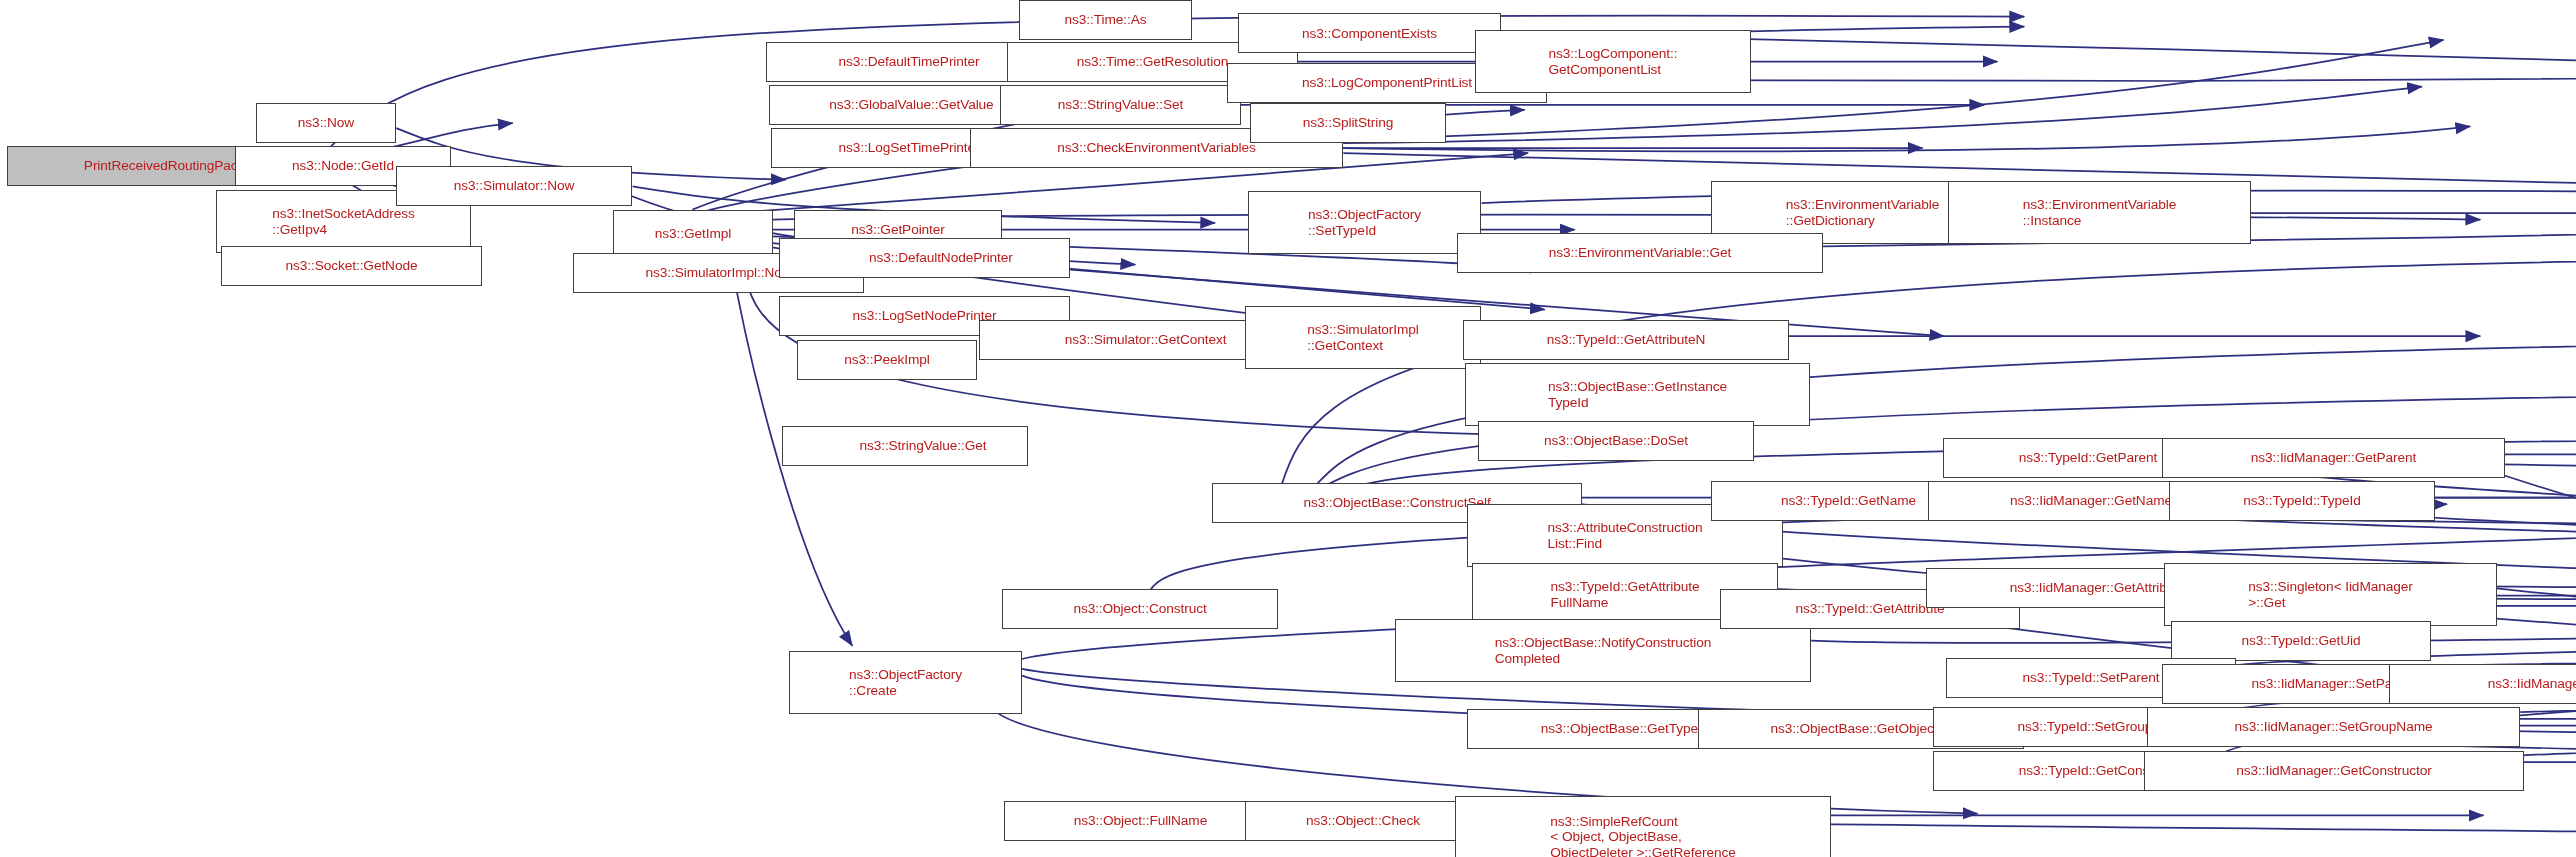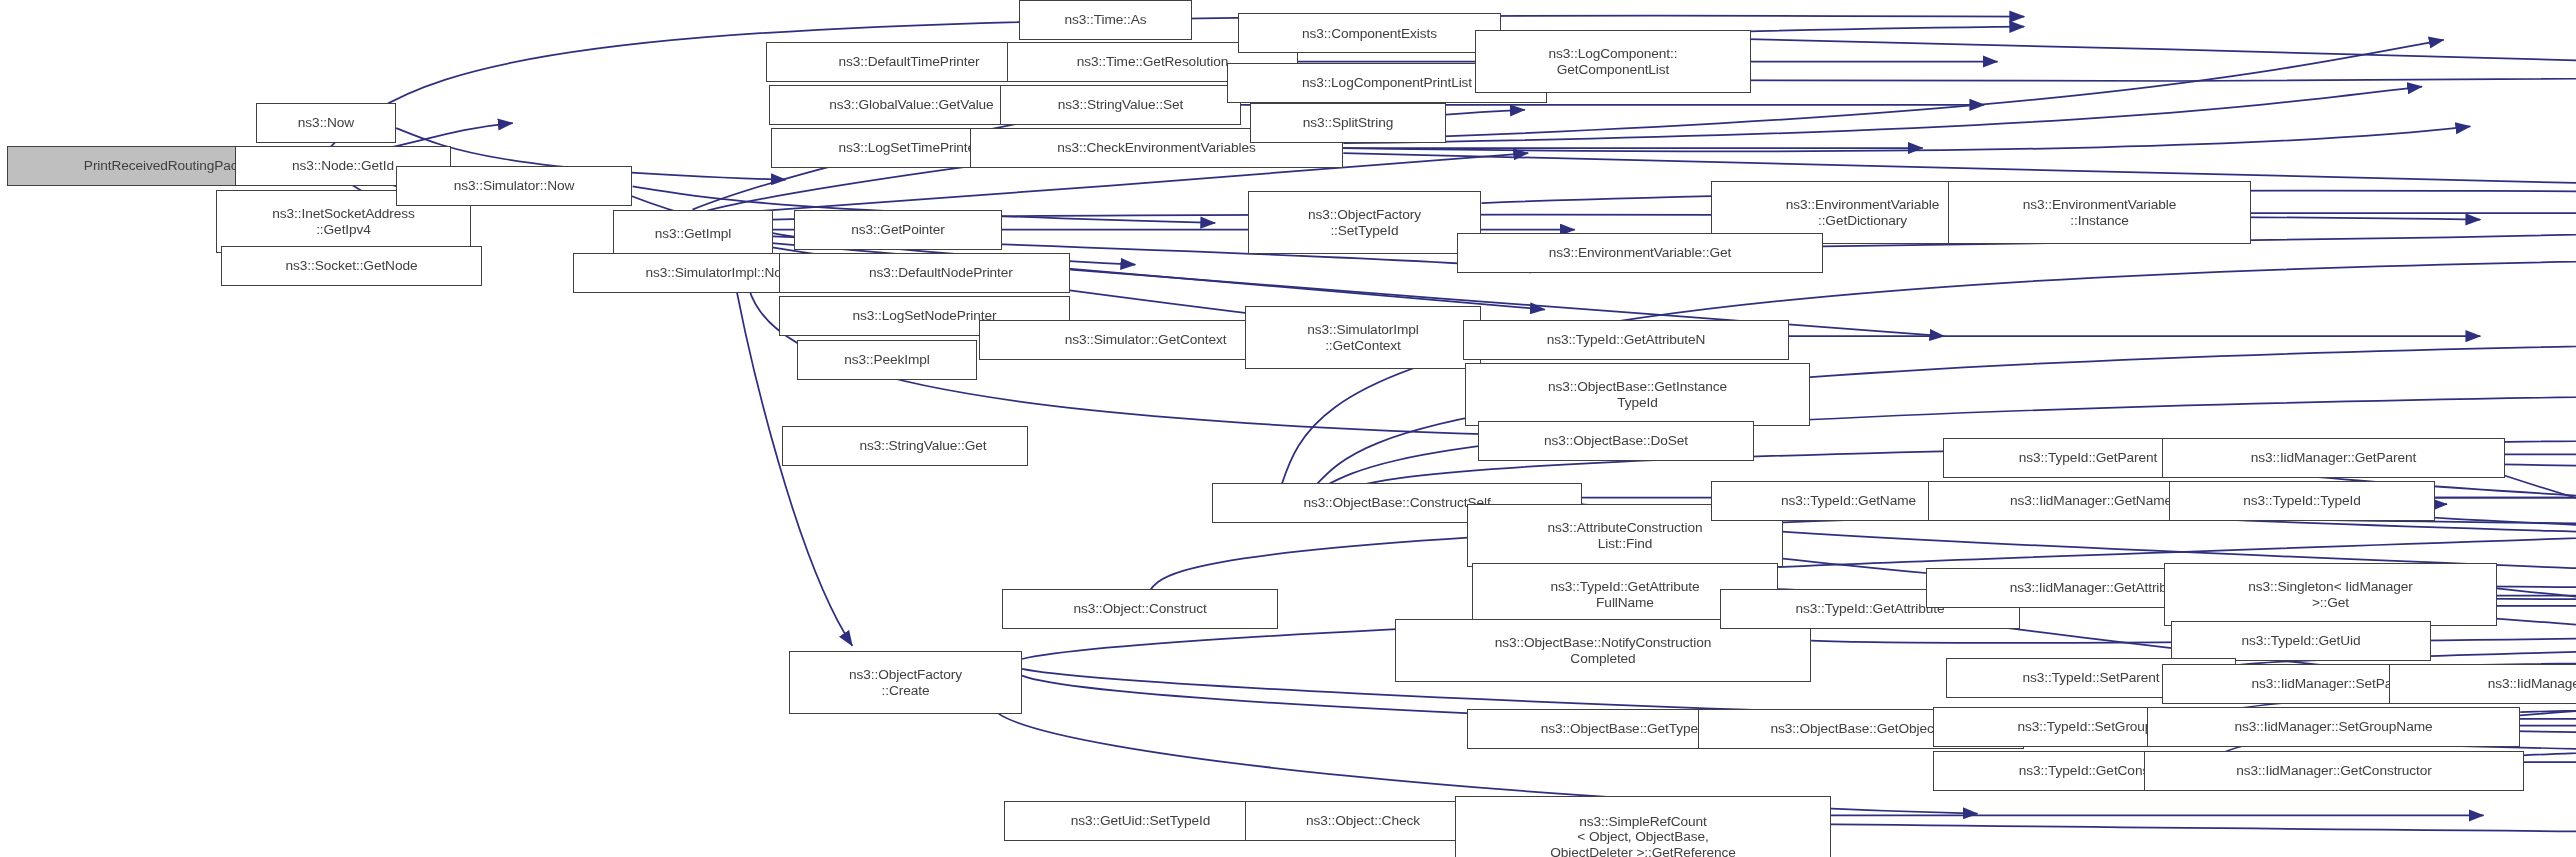--- a/index.html
+++ b/index.html
@@ -20,25 +20,24 @@
     left: 0; top: 0;
     width: 2576px;
     height: 857px;
     pointer-events: none;
   }
   .node {
     position: absolute;
     box-sizing: border-box;
     border: 1.3px solid #404040;
     background: #ffffff;
-    color: #404040;
+    color: #b91c1c;
     display: flex;
     align-items: center;
     justify-content: center;
-    text-align: center;
     line-height: 1.12;
     font-size: 13.7px;
     letter-spacing: -0.1px;
     white-space: pre-line;
     padding: 0 4.2px;
     cursor: pointer;
   }
   .node.root {
     background: #bfbfbf;
     border-color: #404040;
@@ -154,21 +153,21 @@
 GetComponentList</span></div>
       <div class="node" style="left: 1250px; top: 103px; width: 196px; height: 40px;"><span>ns3::SplitString</span></div>
       <div class="node" style="left: 1248px; top: 191px; width: 233px; height: 63px;"><span>ns3::ObjectFactory
 ::SetTypeId</span></div>
       <div class="node" style="left: 1711px; top: 181px; width: 303px; height: 63px;"><span>ns3::EnvironmentVariable
 ::GetDictionary</span></div>
       <div class="node" style="left: 1936px; top: 181px; width: 303px; height: 63px; margin-left: 12px;"><span>ns3::EnvironmentVariable
 ::Instance</span></div>
       <div class="node" style="left: 1457px; top: 233px; width: 366px; height: 40px;"><span>ns3::EnvironmentVariable::Get</span></div>
       <div class="node" style="left: 794px; top: 210px; width: 208px; height: 40px;"><span>ns3::GetPointer</span></div>
-      <div class="node" style="left: 779px; top: 253px; width: 291px; height: 40px; padding-left: 37px;"><span>ns3::DefaultNodePrinter</span></div>
+      <div class="node" style="left: 779px; top: 238px; width: 291px; height: 40px; padding-left: 37px;"><span>ns3::DefaultNodePrinter</span></div>
       <div class="node" style="left: 779px; top: 296px; width: 291px; height: 40px;"><span>ns3::LogSetNodePrinter</span></div>
       <div class="node" style="left: 797px; top: 340px; width: 180px; height: 40px;"><span>ns3::PeekImpl</span></div>
       <div class="node" style="left: 979px; top: 320px; width: 333px; height: 40px;"><span>ns3::Simulator::GetContext</span></div>
       <div class="node" style="left: 1245px; top: 306px; width: 236px; height: 63px;"><span>ns3::SimulatorImpl
 ::GetContext</span></div>
       <div class="node" style="left: 782px; top: 426px; width: 246px; height: 40px; padding-left: 40px;"><span>ns3::StringValue::Get</span></div>
       <div class="node" style="left: 1463px; top: 320px; width: 326px; height: 40px;"><span>ns3::TypeId::GetAttributeN</span></div>
       <div class="node" style="left: 1465px; top: 363px; width: 345px; height: 63px;"><span>ns3::ObjectBase::GetInstance
 TypeId</span></div>
       <div class="node" style="left: 1478px; top: 421px; width: 276px; height: 40px;"><span>ns3::ObjectBase::DoSet</span></div>
@@ -194,21 +193,21 @@
       <div class="node" style="left: 1946px; top: 658px; width: 290px; height: 40px;"><span>ns3::TypeId::SetParent</span></div>
       <div class="node" style="left: 2162px; top: 664px; width: 343px; height: 40px;"><span>ns3::IidManager::SetParent</span></div>
       <div class="node" style="left: 1933px; top: 707px; width: 340px; height: 40px;"><span>ns3::TypeId::SetGroupName</span></div>
       <div class="node" style="left: 2147px; top: 707px; width: 373px; height: 40px;"><span>ns3::IidManager::SetGroupName</span></div>
       <div class="node" style="left: 1933px; top: 751px; width: 340px; height: 40px;"><span>ns3::TypeId::GetConstructor</span></div>
       <div class="node" style="left: 2144px; top: 751px; width: 380px; height: 40px;"><span>ns3::IidManager::GetConstructor</span></div>
       <div class="node" style="left: 2389px; top: 664px; width: 413px; height: 40px;"><span>ns3::IidManager::LookupInformation</span></div>
       <div class="node" style="left: 1002px; top: 589px; width: 276px; height: 40px;"><span>ns3::Object::Construct</span></div>
       <div class="node" style="left: 789px; top: 651px; width: 233px; height: 63px;"><span>ns3::ObjectFactory
 ::Create</span></div>
-      <div class="node" style="left: 1004px; top: 801px; width: 273px; height: 40px;"><span>ns3::GetUid::SetTypeId</span></div>
+      <div class="node" style="left: 1004px; top: 801px; width: 273px; height: 40px;"><span>ns3::Object::FullName</span></div>
       <div class="node" style="left: 1245px; top: 801px; width: 236px; height: 40px;"><span>ns3::Object::Check</span></div>
       <div class="node" style="left: 1455px; top: 796px; width: 376px; height: 97px;"><span>ns3::SimpleRefCount
 &lt; Object, ObjectBase,
  ObjectDeleter &gt;::GetReference
 Count</span></div>
     </div>
 </div>
 
 
 </body></html>

